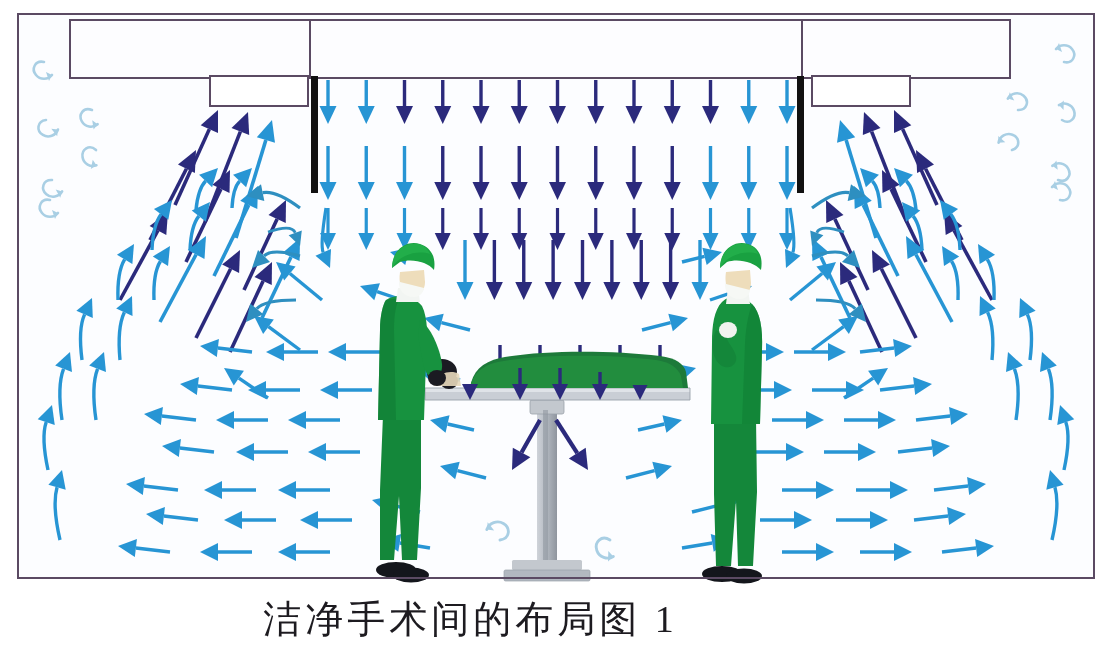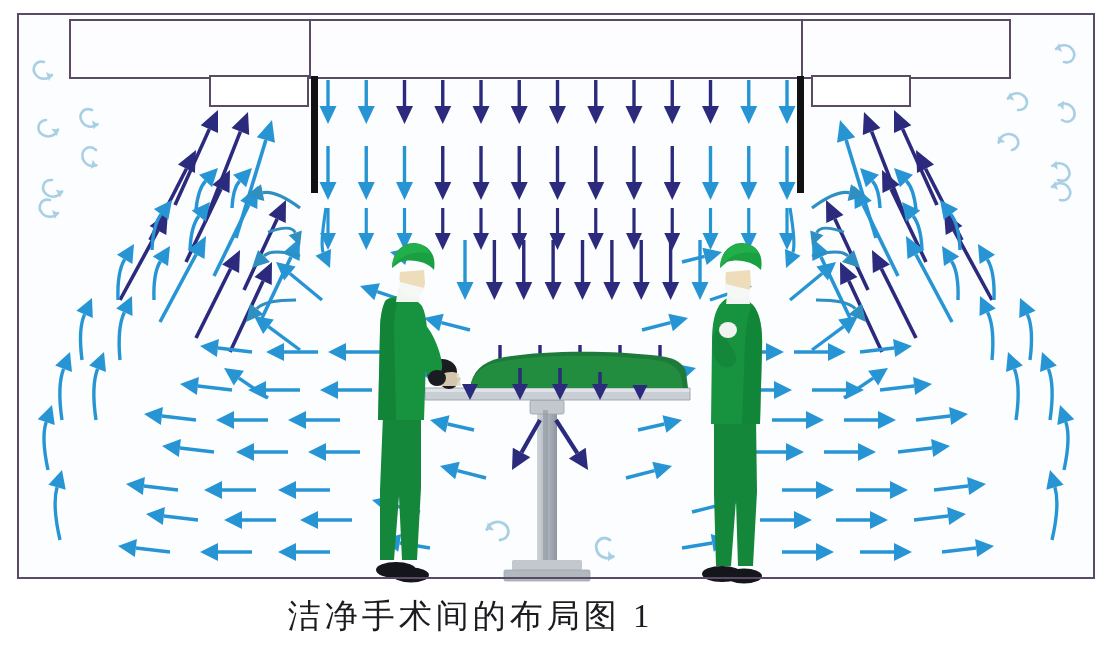--- a/index.html
+++ b/index.html
@@ -2,21 +2,21 @@
 <html><head>
 <meta charset="utf-8">
 <style>
   html,body{margin:0;padding:0;background:#ffffff;}
   body{width:1112px;height:660px;overflow:hidden;
        font-family:"Liberation Serif","DejaVu Serif",serif;}
   #stage{position:relative;width:1112px;height:660px;background:#ffffff;}
   #diagram{position:absolute;left:0;top:0;width:1112px;height:660px;}
   .caption{
     position:absolute;left:0;top:594px;width:941px;
-    text-align:center;font-size:33px;letter-spacing:4px;
+    text-align:center;font-size:38px;letter-spacing:4px;
     color:#1d1b20;font-family:"Liberation Serif","DejaVu Serif",serif;
     white-space:nowrap;
   }
 </style>
 </head>
 <body>
 
 <div id="stage">
 
   <svg id="diagram" viewBox="0 0 1112 660">

